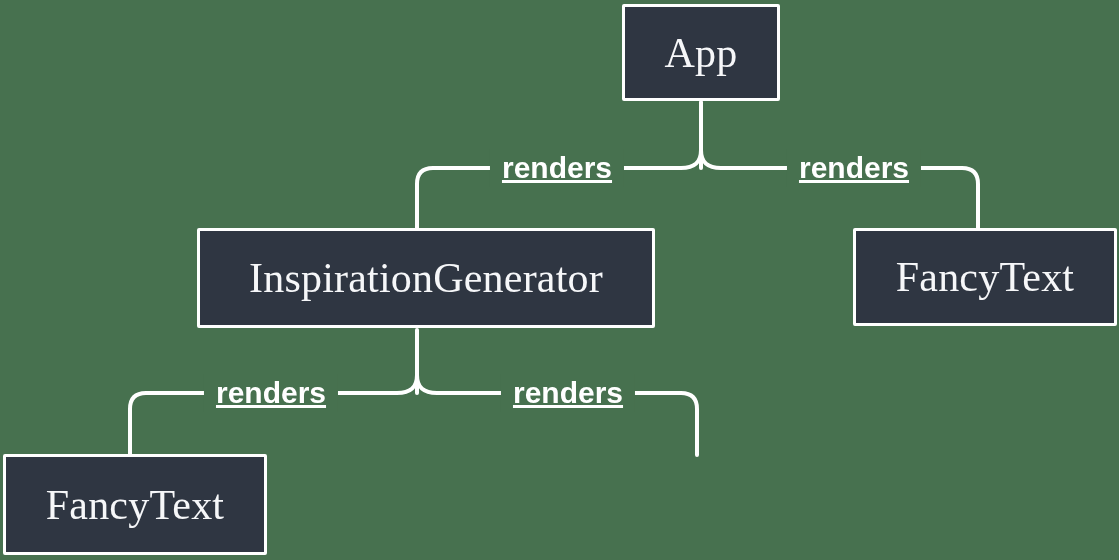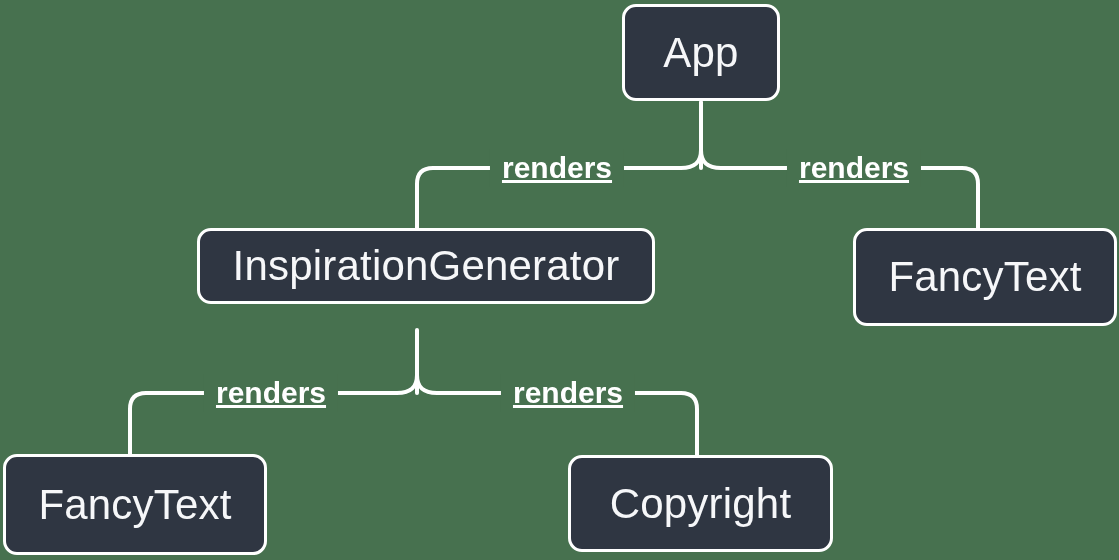--- a/index.html
+++ b/index.html
@@ -31,32 +31,33 @@
     stroke: var(--edge);
     stroke-width: 4;
     stroke-linecap: round;
     stroke-linejoin: round;
   }
   .node {
     position: absolute;
     z-index: 3;
     background: var(--node-fill);
     border: 3.5px solid var(--node-border);
-    border-radius: 14px;
+    border-radius: 2px;
     color: var(--node-text);
     display: flex;
     align-items: center;
     justify-content: center;
     font-size: 42px;
     font-weight: 500;
     letter-spacing: 0.2px;
     white-space: nowrap;
+    font-family: Liberation Serif, serif;
   }
   .node-app       { left: 622px; top: 4px;   width: 158px; height: 97px;  }
-  .node-inspgen   { left: 197px; top: 228px; width: 458px; height: 76px; }
+  .node-inspgen   { left: 197px; top: 228px; width: 458px; height: 100px; }
   .node-fancy-r   { left: 853px; top: 228px; width: 264px; height: 98px;  }
   .node-fancy-l   { left: 3px;   top: 454px; width: 264px; height: 101px; }
   .node-copyright { left: 568px; top: 455px; width: 265px; height: 97px;  }
   .edge-label {
     position: absolute;
     z-index: 2;
     transform: translate(-50%, -50%);
     background: var(--bg);
     color: var(--edge);
     font-size: 30px;
@@ -89,15 +90,14 @@
 
   <div class="edge-label edge-label-1">renders</div>
   <div class="edge-label edge-label-2">renders</div>
   <div class="edge-label edge-label-3">renders</div>
   <div class="edge-label edge-label-4">renders</div>
 
   <div class="node node-app">App</div>
   <div class="node node-inspgen">InspirationGenerator</div>
   <div class="node node-fancy-r">FancyText</div>
   <div class="node node-fancy-l">FancyText</div>
-  <div class="node node-copyright">Copyright</div>
 
 </div>
 
 </body></html>

